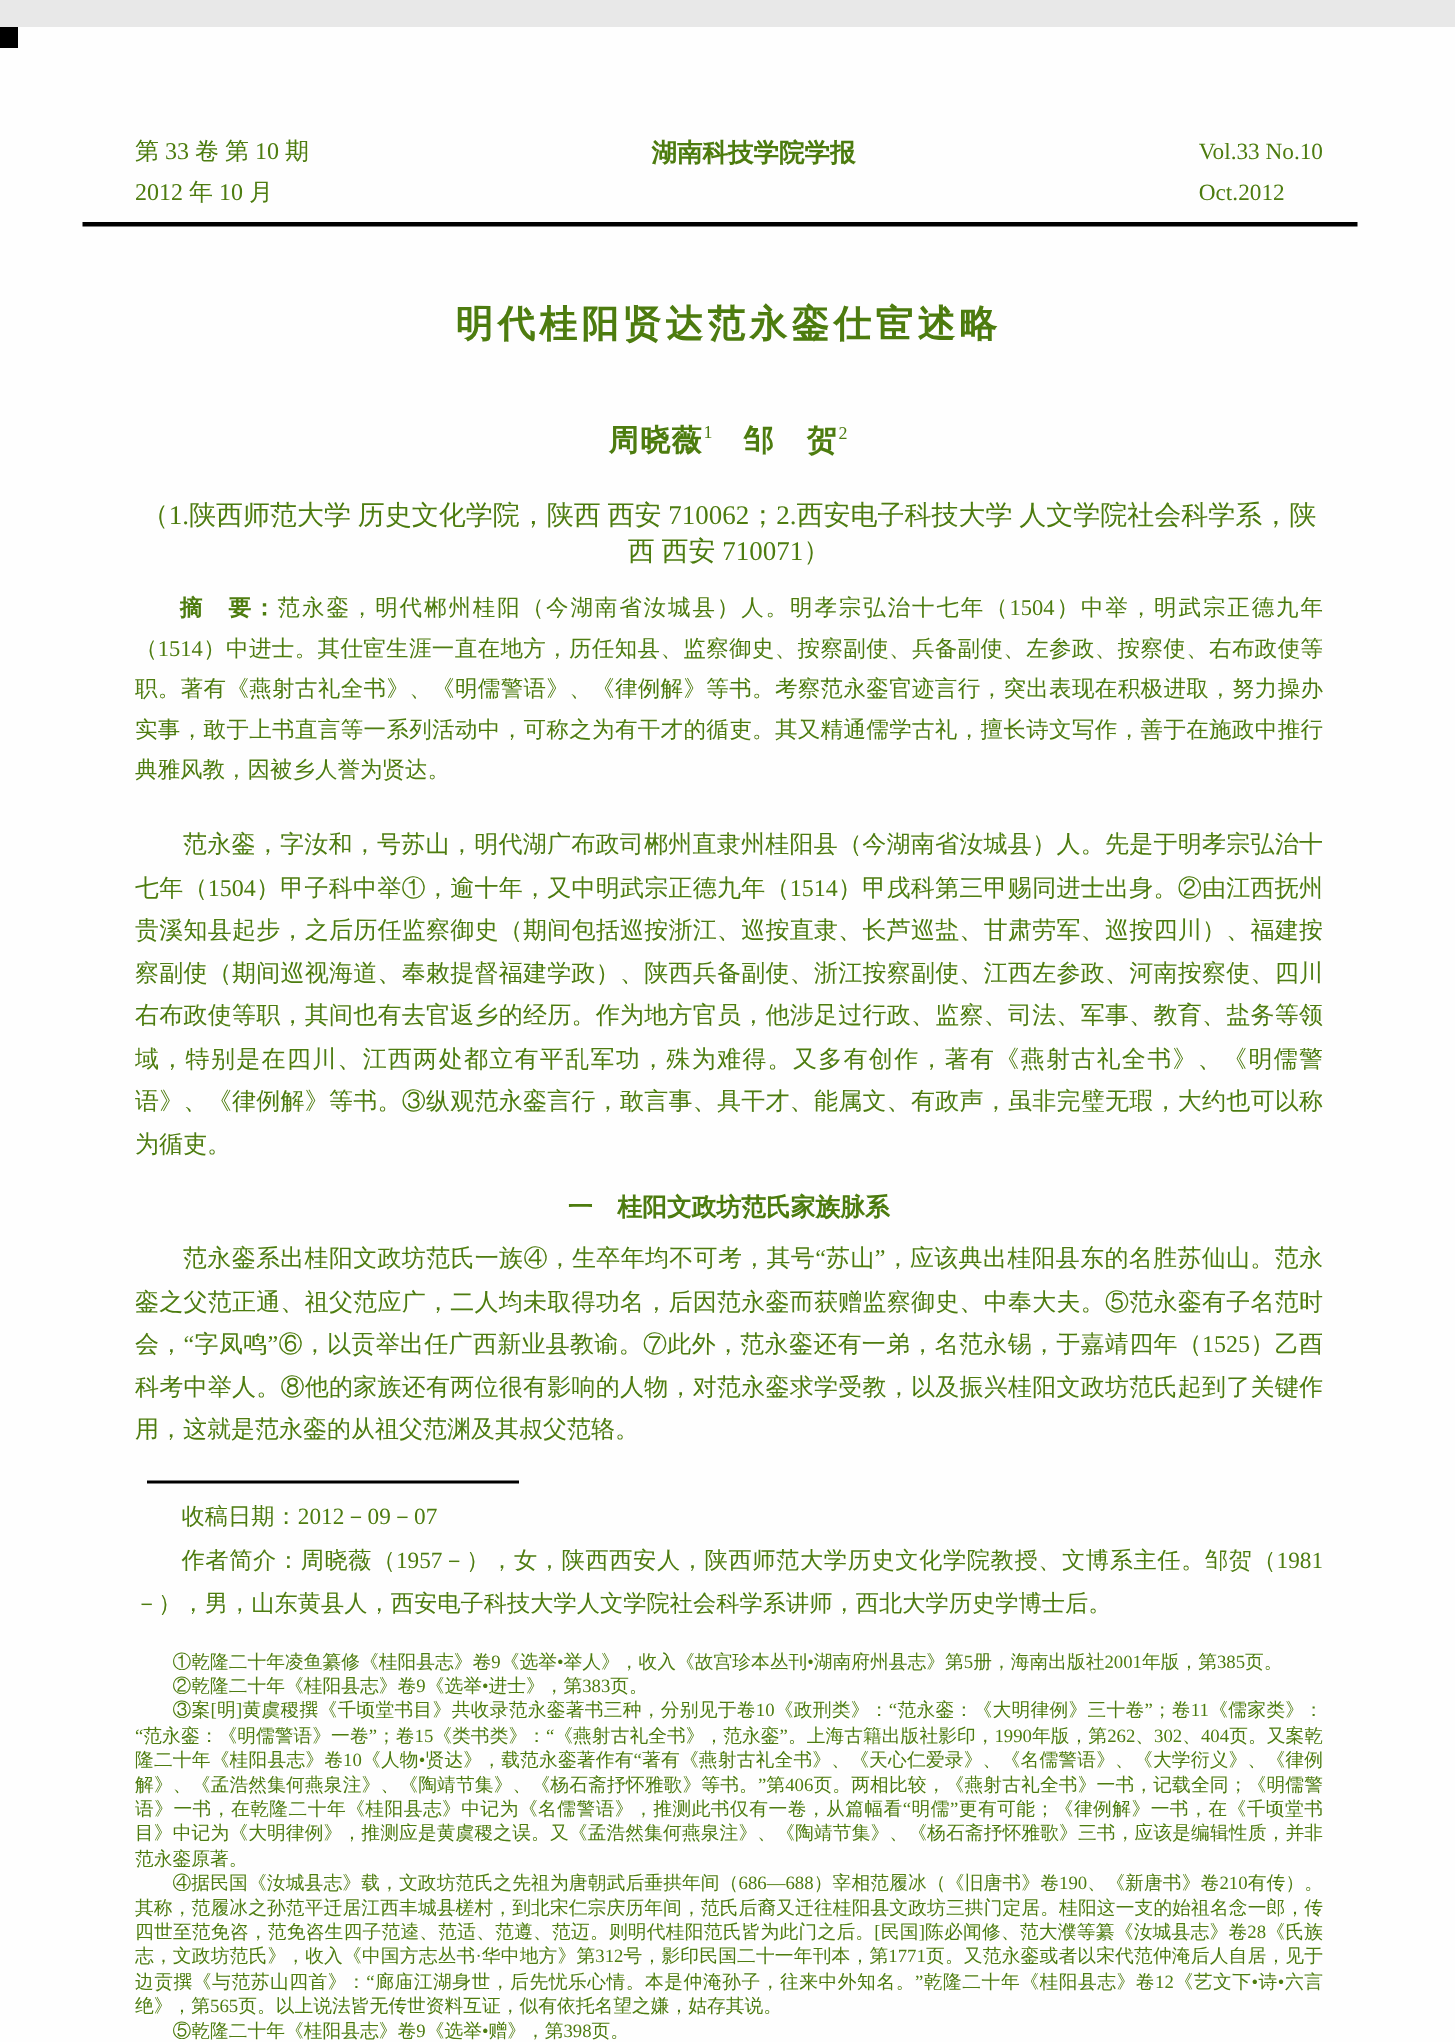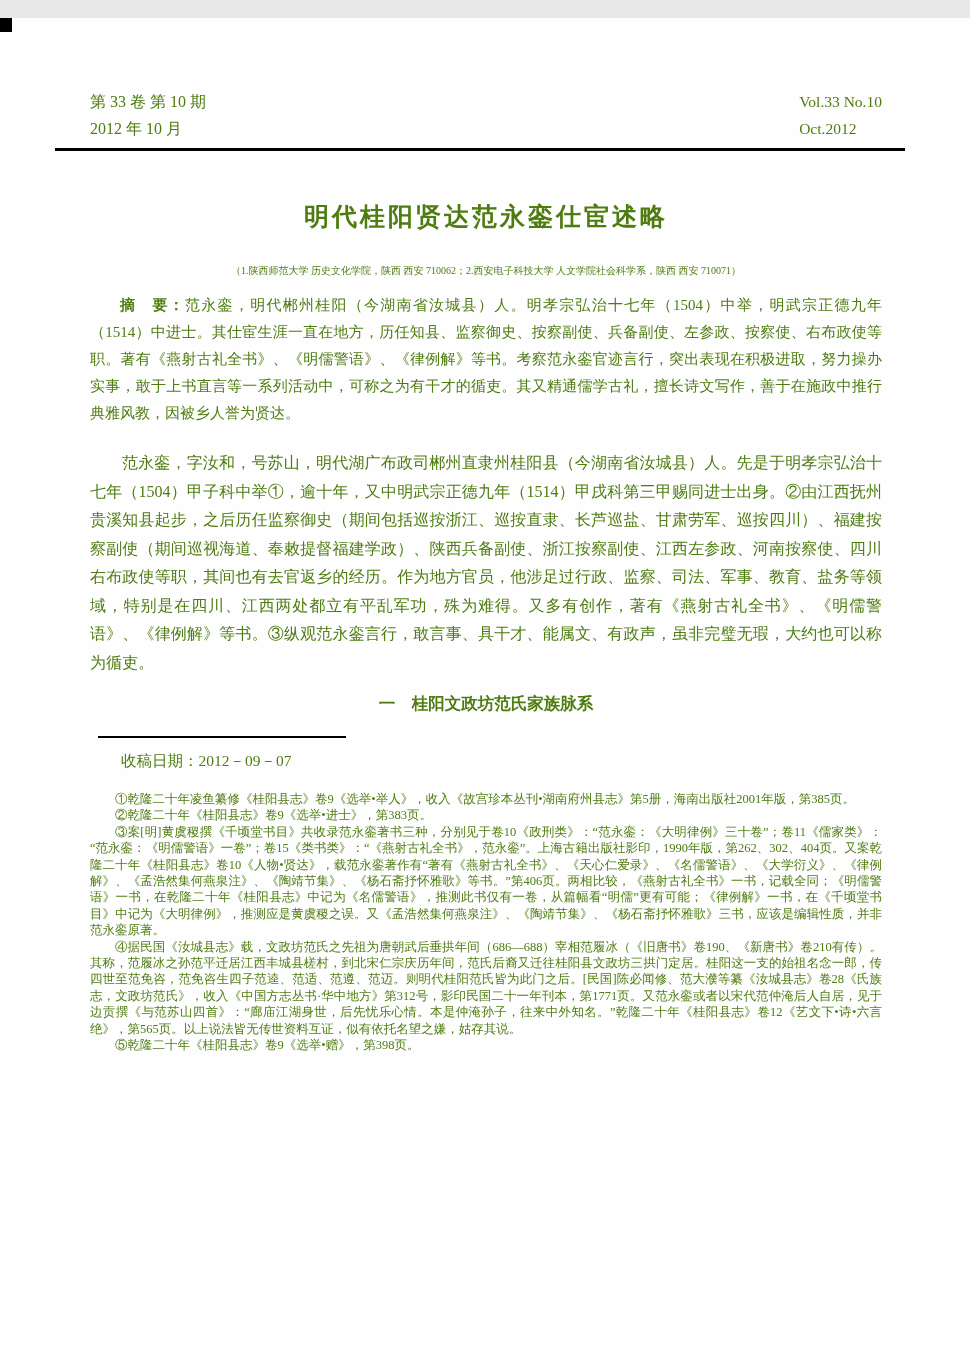--- a/index.html
+++ b/index.html
@@ -39,21 +39,21 @@
     text-align:center;
     font-size:25px; font-weight:bold; letter-spacing:3px;
     line-height:46px;
   }
   .authors {
     margin-top:40px; text-align:center;
     font-size:20px; font-weight:bold; letter-spacing:1px;
   }
   .authors sup { font-size:12px; font-weight:normal; margin-right:14px; }
   .authors sup:last-child { margin-right:0; }
-  .affiliation { margin-top:24px; text-align:center; font-size:10px; }
+  .affiliation { margin-top:24px; text-align:center; font-size:18px; }
 
   
   .abstract-block { margin-top:14px; font-size:15px; line-height:27px; text-align:justify; }
   .abstract-block .lbl { font-weight:bold; }
   .hang { text-indent:2em; }
   .meta-line { font-size:15px; line-height:27px; text-indent:2em; font-weight:bold; }
   .meta-line .seg1 { margin-right:52px; }
   .meta-line .seg2 { margin-right:46px; }
 
   
@@ -80,52 +80,59 @@
   <div class="corner-artifact"></div>
 
   <div class="content">
 
     <div class="journal-header">
       <div class="jh-left">
         <div>第 33 卷 第 10 期</div>
         <div>2012 年 10 月</div>
       </div>
       <div class="jh-center">
+        <div class="c1">湖南科技学院学报</div>
       </div>
       <div class="jh-right">
         <div>Vol.33 No.10</div>
         <div>Oct.2012</div>
       </div>
     </div>
   </div>
 
   <div class="header-rule"></div>
 
   <div class="content">
 
     <h1 class="paper-title">明代桂阳贤达范永銮仕宦述略</h1>
 
+    <div class="authors">
+      <span>周晓薇</span><sup>1</sup>
+      <span>邹　贺</span><sup>2</sup>
+    </div>
 
     <div class="affiliation">（1.陕西师范大学 历史文化学院，陕西 西安 710062；2.西安电子科技大学 人文学院社会科学系，陕西 西安 710071）</div>
 
     <div class="abstract-block">
       <p class="hang" style="margin:0;"><span class="lbl">摘　要：</span><span>范永銮，明代郴州桂阳（今湖南省汝城县）人。明孝宗弘治十七年（1504）中举，明武宗正德九年（1514）中进士。其仕宦生涯一直在地方，历任知县、监察御史、按察副使、兵备副使、左参政、按察使、右布政使等职。著有《燕射古礼全书》、《明儒警语》、《律例解》等书。考察范永銮官迹言行，突出表现在积极进取，努力操办实事，敢于上书直言等一系列活动中，可称之为有干才的循吏。其又精通儒学古礼，擅长诗文写作，善于在施政中推行典雅风教，因被乡人誉为贤达。</span></p>
     </div>
 
     <div class="body-block">
       <p class="body-para">范永銮，字汝和，号苏山，明代湖广布政司郴州直隶州桂阳县（今湖南省汝城县）人。先是于明孝宗弘治十七年（1504）甲子科中举①，逾十年，又中明武宗正德九年（1514）甲戌科第三甲赐同进士出身。②由江西抚州贵溪知县起步，之后历任监察御史（期间包括巡按浙江、巡按直隶、长芦巡盐、甘肃劳军、巡按四川）、福建按察副使（期间巡视海道、奉敕提督福建学政）、陕西兵备副使、浙江按察副使、江西左参政、河南按察使、四川右布政使等职，其间也有去官返乡的经历。作为地方官员，他涉足过行政、监察、司法、军事、教育、盐务等领域，特别是在四川、江西两处都立有平乱军功，殊为难得。又多有创作，著有《燕射古礼全书》、《明儒警语》、《律例解》等书。③纵观范永銮言行，敢言事、具干才、能属文、有政声，虽非完璧无瑕，大约也可以称为循吏。</p>
 
       <h2 class="section-heading">一　桂阳文政坊范氏家族脉系</h2>
 
+      <p class="body-para">范永銮系出桂阳文政坊范氏一族④，生卒年均不可考，其号“苏山”，应该典出桂阳县东的名胜苏仙山。范永銮之父范正通、祖父范应广，二人均未取得功名，后因范永銮而获赠监察御史、中奉大夫。⑤范永銮有子名范时会，“字凤鸣”⑥，以贡举出任广西新业县教谕。⑦此外，范永銮还有一弟，名范永锡，于嘉靖四年（1525）乙酉科考中举人。⑧他的家族还有两位很有影响的人物，对范永銮求学受教，以及振兴桂阳文政坊范氏起到了关键作用，这就是范永銮的从祖父范渊及其叔父范辂。</p>
     </div>
 
     <div class="fn-divider"></div>
 
     <div class="received-block">
       <p class="hang" style="margin:0;"><span class="lbl">收稿日期：</span><span>2012－09－07</span></p>
+      <p class="hang" style="margin:0;"><span class="lbl">作者简介：</span><span>周晓薇（1957－），女，陕西西安人，陕西师范大学历史文化学院教授、文博系主任。邹贺（1981－），男，山东黄县人，西安电子科技大学人文学院社会科学系讲师，西北大学历史学博士后。</span></p>
     </div>
 
     <div class="footnotes">
       <div class="fn">①乾隆二十年凌鱼纂修《桂阳县志》卷9《选举•举人》，收入《故宫珍本丛刊•湖南府州县志》第5册，海南出版社2001年版，第385页。</div>
       <div class="fn">②乾隆二十年《桂阳县志》卷9《选举•进士》，第383页。</div>
       <div class="fn">③案[明]黄虞稷撰《千顷堂书目》共收录范永銮著书三种，分别见于卷10《政刑类》：“范永銮：《大明律例》三十卷”；卷11《儒家类》：“范永銮：《明儒警语》一卷”；卷15《类书类》：“《燕射古礼全书》，范永銮”。上海古籍出版社影印，1990年版，第262、302、404页。又案乾隆二十年《桂阳县志》卷10《人物•贤达》，载范永銮著作有“著有《燕射古礼全书》、《天心仁爱录》、《名儒警语》、《大学衍义》、《律例解》、《孟浩然集何燕泉注》、《陶靖节集》、《杨石斋抒怀雅歌》等书。”第406页。两相比较，《燕射古礼全书》一书，记载全同；《明儒警语》一书，在乾隆二十年《桂阳县志》中记为《名儒警语》，推测此书仅有一卷，从篇幅看“明儒”更有可能；《律例解》一书，在《千顷堂书目》中记为《大明律例》，推测应是黄虞稷之误。又《孟浩然集何燕泉注》、《陶靖节集》、《杨石斋抒怀雅歌》三书，应该是编辑性质，并非范永銮原著。</div>
       <div class="fn">④据民国《汝城县志》载，文政坊范氏之先祖为唐朝武后垂拱年间（686—688）宰相范履冰（《旧唐书》卷190、《新唐书》卷210有传）。其称，范履冰之孙范平迁居江西丰城县槎村，到北宋仁宗庆历年间，范氏后裔又迁往桂阳县文政坊三拱门定居。桂阳这一支的始祖名念一郎，传四世至范免咨，范免咨生四子范逵、范适、范遵、范迈。则明代桂阳范氏皆为此门之后。[民国]陈必闻修、范大濮等纂《汝城县志》卷28《氏族志，文政坊范氏》，收入《中国方志丛书·华中地方》第312号，影印民国二十一年刊本，第1771页。又范永銮或者以宋代范仲淹后人自居，见于边贡撰《与范苏山四首》：“廊庙江湖身世，后先忧乐心情。本是仲淹孙子，往来中外知名。”乾隆二十年《桂阳县志》卷12《艺文下•诗•六言绝》，第565页。以上说法皆无传世资料互证，似有依托名望之嫌，姑存其说。</div>
       <div class="fn">⑤乾隆二十年《桂阳县志》卷9《选举•赠》，第398页。</div>
 
     </div>

